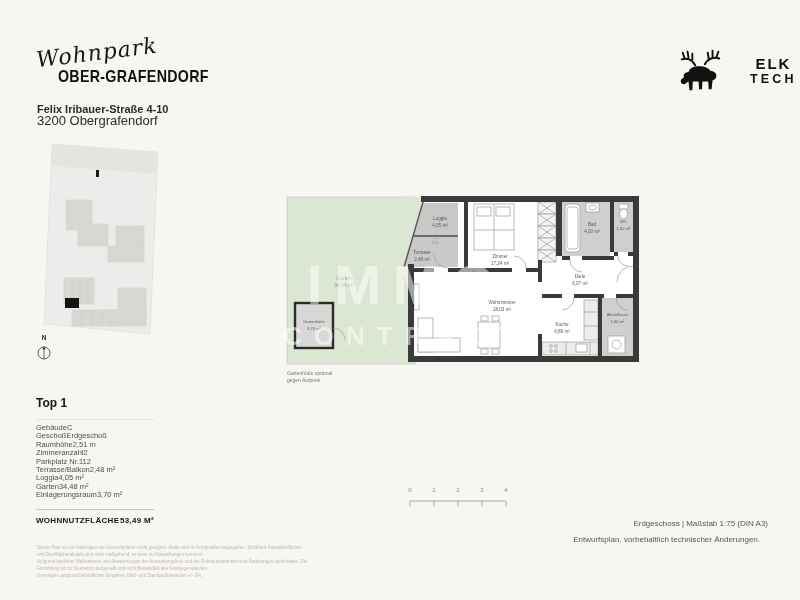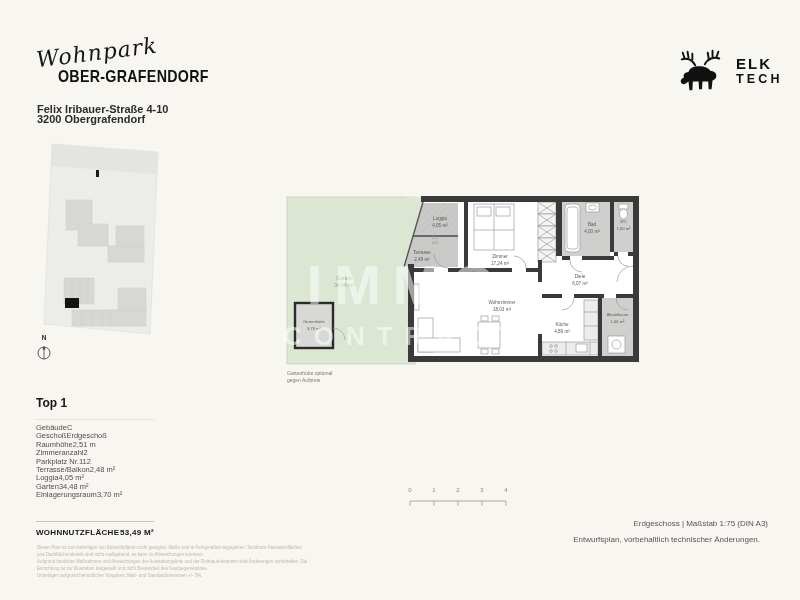--- a/index.html
+++ b/index.html
@@ -6,23 +6,23 @@
   html,body { width:800px; height:600px; }
   body { font-family:"Liberation Sans", sans-serif; background:#ffffff; }
   #page { position:relative; width:800px; height:600px; background:#f8f6f1; overflow:hidden; }
 
   
   .logo-script { position:absolute; left:36px; top:40px; font-family:"DejaVu Serif", serif;
     font-style:italic; font-size:22px; color:#161616; transform:rotate(-7deg); letter-spacing:1px; }
   .logo-name { position:absolute; left:58px; top:66px; font-size:15px; font-weight:700; color:#111;
     letter-spacing:.3px; transform:scale(.95,1.12); transform-origin:left top; }
   .addr1 { position:absolute; left:37px; top:103px; font-size:11px; font-weight:700; color:#2b2b2b; }
-  .addr2 { position:absolute; left:37px; top:113px; font-size:11px; font-weight:700; color:#2b2b2b; }
-
-  .elk { position:absolute; left:676px; top:48px; display:flex; align-items:center; gap:10px; }
+  .addr2 { position:absolute; left:37px; top:113px; font-size:13px; font-weight:400; color:#2b2b2b; }
+
+  .elk { position:absolute; left:676px; top:48px; display:flex; align-items:center; gap:24px;text-align:center; }
   .elk-words { display:flex; flex-direction:column; line-height:1.15; }
   .elk-l1 { font-size:15px; font-weight:700; letter-spacing:2px; color:#101010; }
   .elk-l2 { font-size:12.5px; font-weight:700; letter-spacing:3.2px; color:#101010; }
 
   
   .siteplan { position:absolute; left:36px; top:138px; }
   .compass { position:absolute; left:37px; top:332px; }
 
   
   .floorplan { position:absolute; left:280px; top:190px; width:368px; height:205px; }
@@ -37,21 +37,21 @@
   
   .scalebar { position:absolute; left:404px; top:487px; width:108px; }
   .scalebar .nums { display:flex; justify-content:space-between; width:104px; margin:0 auto; }
   .scalebar .nums span { width:8px; text-align:center; font-size:6px; color:#8a8a8a; }
 
   
   .unit { position:absolute; left:36px; top:396px; width:118px; }
   .unit-title { font-size:12px; font-weight:700; color:#161616; margin-bottom:9px; }
   .unit-rows { border-top:1px solid #e6e3dc; padding-top:4px; }
   .urow { display:flex; font-size:7.5px; color:#4f4f4f; line-height:8.4px; }
-  .utotal { display:flex; justify-content:space-between; margin-top:21px; padding-top:6px;
+  .utotal { display:flex; justify-content:space-between; margin-top:9px; padding-top:6px;
     border-top:1px solid #c8c5bd; font-size:8px; font-weight:700; color:#161616; letter-spacing:.3px; }
 
   
   .plan-info { position:absolute; right:32px; top:519px; font-size:8px; color:#565656; }
   .plan-note { position:absolute; right:40px; top:535px; font-size:8px; color:#565656; text-align:center; }
   .fineprint { position:absolute; left:37px; top:544px; width:272px; font-size:4.5px;
     line-height:7px; color:#bcb8b0; }
 </style>
 </head>
 <body>

